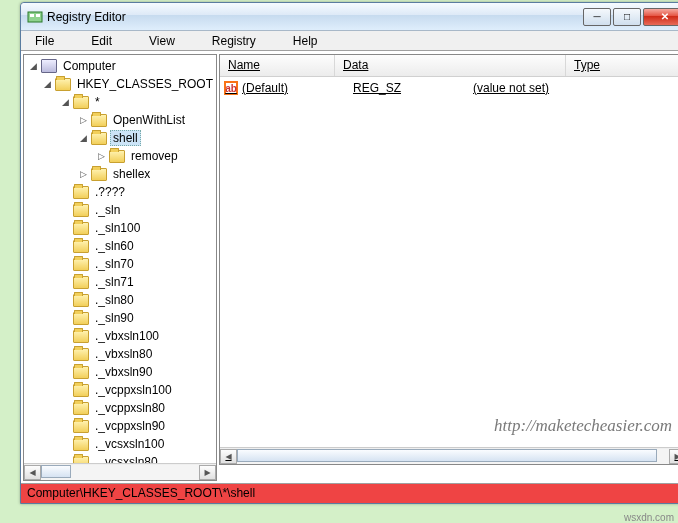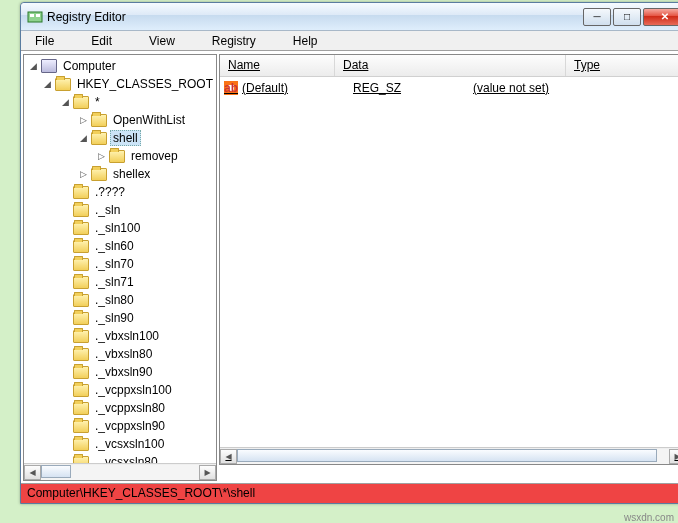--- a/index.html
+++ b/index.html
@@ -28,21 +28,21 @@
 .hscroll { height: 17px; background: #efefef; border-top: 1px solid #ccc; display: flex; align-items: center; }
 .hscroll .btn { width:17px; height:15px; background:linear-gradient(#fdfdfd,#e0e0e0); border:1px solid #aaa; display:flex; align-items:center; justify-content:center; font-size:8px; color:#555; }
 .hscroll .track { flex:1; height:15px; background:#f4f4f4; position:relative; }
 .hscroll .thumb { position:absolute; left:0; top:0; height:13px; background:linear-gradient(#fafcff,#d6e3f2); border:1px solid #9ab; }
 .right { flex:1; border:1px solid #888; margin:2px 2px 18px 1px; background:#fff; display:flex; flex-direction:column; position:relative;text-decoration:underline; }
 .cols { height:22px; display:flex; border-bottom:1px solid #d0d0d0; background:linear-gradient(#fdfdfd,#ececec); }
 .col { padding:3px 8px; border-right:1px solid #d8d8d8; }
 .col.name { width:115px; } .col.type { width:120px; } .col.data { flex:1; }
 .rows { flex:1; padding:2px 0; }
 .row { display:flex; align-items:center; height:18px; padding-left:4px; }
-.valicon { width:14px; height:14px; background:#fff; border:4px solid #f97316; margin-right:4px; display:flex; align-items:center; justify-content:center; color:#c33; font-size:12px; font-weight:bold; }
+.valicon { width:14px; height:14px; background:#fff; border:2px solid #f97316; margin-right:4px; display:flex; align-items:center; justify-content:center; color:#c33; font-size:10px; font-weight:bold; }
 .cell.name { width:111px; } .cell.type { width:120px; } .cell.data { flex:1; }
 .status { height:20px; border-top:1px solid #a0a0a0; background:#ef4444; padding:2px 6px; }
 .watermark { position:absolute; right:14px; bottom:28px; color:#7a7a7a; font-style:italic; font-family: Georgia, serif; font-size:17px; }
 .credit { position:absolute; right:4px; bottom:0; font-size:10px; color:#888; }
 </style>
 </head>
 <body>
 
 <div class="window">
 
@@ -212,19 +212,20 @@
           <span class="cell data">(value not set)</span>
         </div>
       </div>
       <div class="hscroll">
         <div class="btn">◀</div>
         <div class="track">
             <div class="thumb" style="width:420px"></div>
           </div>
         <div class="btn">▶</div>
       </div>
+      <div class="watermark">http://maketecheasier.com</div>
     </div>
   </div>
 
   <div class="status">Computer\HKEY_CLASSES_ROOT\*\shell</div>
 </div>
 
 <div class="credit">wsxdn.com</div>
 
 </body></html>

